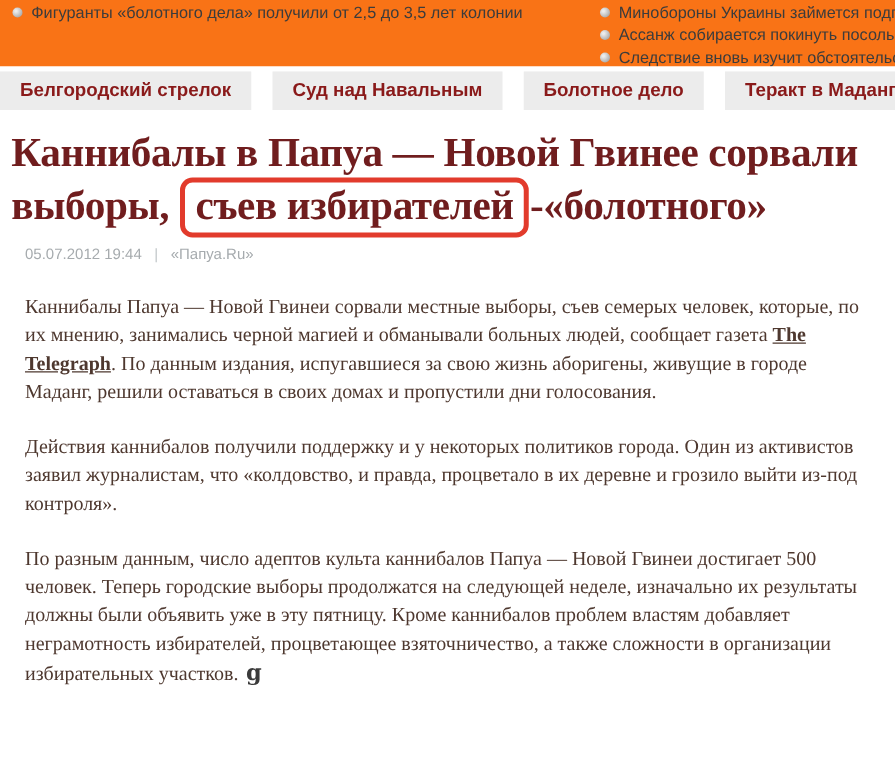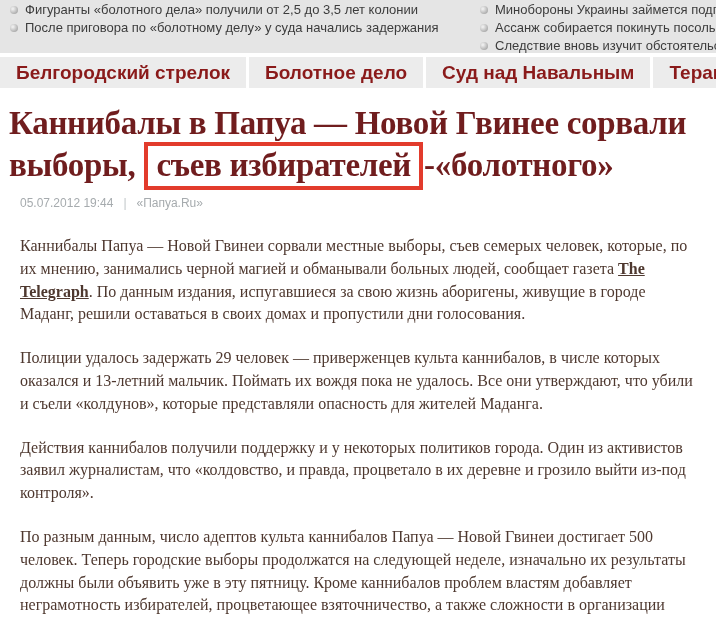--- a/index.html
+++ b/index.html
@@ -3,99 +3,94 @@
 <meta charset="utf-8">
 <style>
   * { box-sizing: border-box; }
   html,body { margin:0; padding:0; }
   body {
     width:716px; height:621px; overflow:hidden; background:#fff;
     font-family:"Liberation Sans", sans-serif; position:relative;
   }
 
   
-  .strip { background:#e5e5e5; height:53px; overflow:hidden; position:relative; }
+  .strip { background:#f97316; height:53px; overflow:hidden; position:relative; }
   .strip-col { position:absolute; top:1px; white-space:nowrap; }
   .strip-col-left { left:10px; }
   .strip-col-right { left:480px; }
   .strip-item { display:flex; align-items:center; height:17px; margin-bottom:1px; }
   .bullet { width:8px; height:8px; border-radius:50%; flex:none; margin-right:7px;
     background:radial-gradient(circle at 35% 35%, #ececec 10%, #9c9c9c 90%); }
   .strip-link { font-size:13px; color:#3c3c3c; text-decoration:none; }
 
   
   .nav { margin-top:4px; height:31px; display:flex; overflow:hidden; white-space:nowrap; }
   .nav-item { flex:none; background:#ececec; color:#8a1a1a; font-weight:bold;
-    font-size:19px; line-height:31px; padding:0 16px; margin-right:3px;
+    font-size:15px; line-height:31px; padding:0 16px; margin-right:17px;
     text-decoration:none; cursor:pointer; }
 
   .content { padding:0 20px; }
 
   h1 { margin:14px 0 0 -11px; font-family:"Liberation Serif", serif; font-weight:bold;
     font-size:33px; line-height:42px; color:#701d1e; letter-spacing:-0.3px; }
-  .hl-box { border:4px solid #e23b2c; border-radius:0; padding:1px 8px 3px; margin:0 1px; }
+  .hl-box { border:4px solid #e23b2c; border-radius:10px; padding:1px 8px 3px; margin:0 1px; }
 
   .meta { margin-top:10px; font-size:12px; color:#a6abae; display:flex; }
   .meta-sep { margin:0 10px; color:#c2c7c9; }
 
   .article { margin-top:25px; font-family:"Liberation Serif", serif; font-size:16px;
     line-height:22.8px; color:#4e382f; max-width:678px; }
   .article p { margin:0 0 21px; }
   .article a { color:inherit; font-weight:bold; text-decoration:underline; cursor:pointer; }
   .glogo { font-weight:bold; font-size:18px; color:#3a3a3a; margin-left:6px;
     font-family:"DejaVu Serif", serif; }
 </style>
 </head>
 <body>
 
 <div class="strip">
   <div class="strip-col strip-col-left">
     <div class="strip-item">
       <span class="bullet"></span>
       <a class="strip-link">Фигуранты «болотного дела» получили от 2,5 до 3,5 лет колонии</a>
     </div>
-    <div class="strip-item">
-      <span class="bullet"></span>
-      <a class="strip-link">После приговора по «болотному делу» у суда начались задержания</a>
-    </div>
   </div>
   <div class="strip-col strip-col-right">
     <div class="strip-item">
       <span class="bullet"></span>
       <a class="strip-link">Минобороны Украины займется подгото</a>
     </div>
     <div class="strip-item">
       <span class="bullet"></span>
       <a class="strip-link">Ассанж собирается покинуть посольств</a>
     </div>
     <div class="strip-item">
       <span class="bullet"></span>
       <a class="strip-link">Следствие вновь изучит обстоятельства</a>
     </div>
   </div>
 </div>
 
 <div class="nav">
   <a class="nav-item">Белгородский стрелок</a>
+  <a class="nav-item">Суд над Навальным</a>
   <a class="nav-item">Болотное дело</a>
-  <a class="nav-item">Суд над Навальным</a>
   <a class="nav-item">Теракт в Маданга</a>
   <a class="nav-item">Футбол</a>
 </div>
 
 <div class="content">
 
   <h1><span>Каннибалы в Папуа — Новой Гвинее сорвали выборы, </span><span class="hl-box">съев избирателей</span><span>-«болотного»</span></h1>
 
   <div class="meta">
     <span>05.07.2012 19:44</span>
     <span class="meta-sep">|</span>
     <span>«Папуа.Ru»</span>
   </div>
 
   <div class="article">
     <p><span>Каннибалы Папуа — Новой Гвинеи сорвали местные выборы, съев семерых человек, которые, по их мнению, занимались черной магией и обманывали больных людей, сообщает газета </span><a>The Telegraph</a><span>. По данным издания, испугавшиеся за свою жизнь аборигены, живущие в городе Маданг, решили оставаться в своих домах и пропустили дни голосования.</span></p>
-    <p>Полиции удалось задержать 29 человек — приверженцев культа каннибалов, в числе которых оказался и 13-летний мальчик. Поймать их вождя пока не удалось. Все они утверждают, что убили и съели «колдунов», которые представляли опасность для жителей Маданга.</p>
     <p>Действия каннибалов получили поддержку и у некоторых политиков города. Один из активистов заявил журналистам, что «колдовство, и правда, процветало в их деревне и грозило выйти из-под контроля».</p>
     <p><span>По разным данным, число адептов культа каннибалов Папуа — Новой Гвинеи достигает 500 человек. Теперь городские выборы продолжатся на следующей неделе, изначально их результаты должны были объявить уже в эту пятницу. Кроме каннибалов проблем властям добавляет неграмотность избирателей, процветающее взяточничество, а также сложности в организации избирательных участков.</span><span class="glogo">g</span></p>
   </div>
 
 </div>
 
 </body></html>

